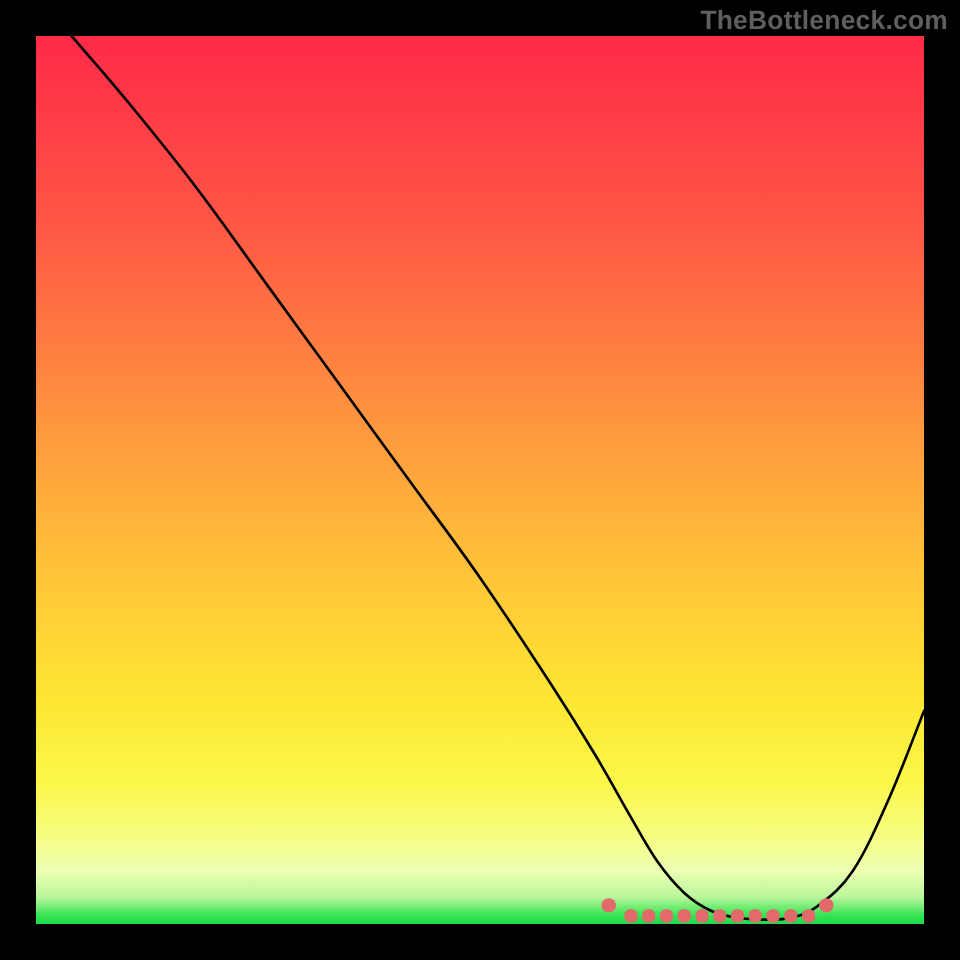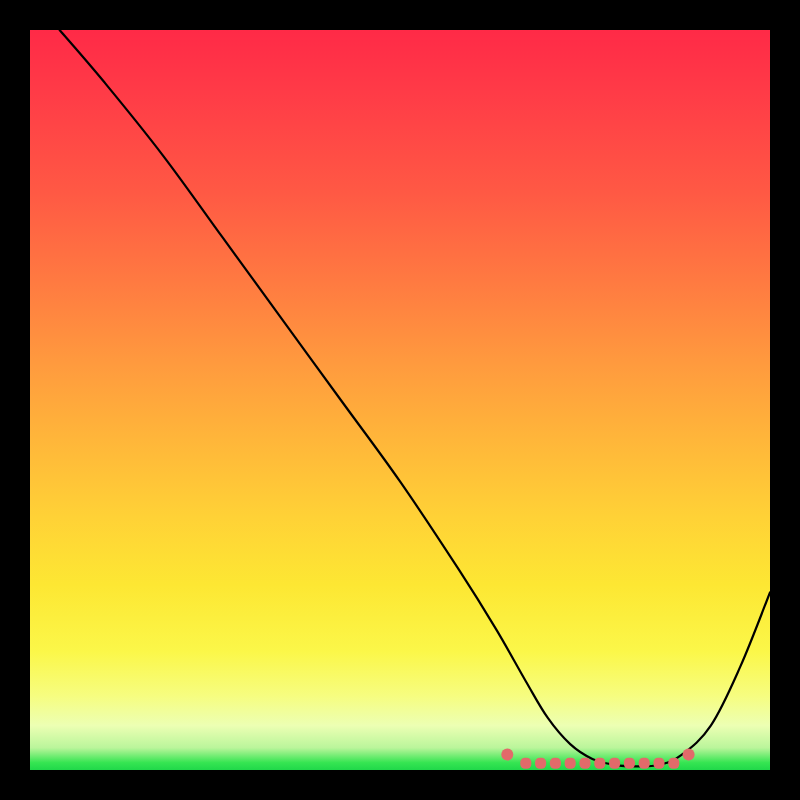--- a/index.html
+++ b/index.html
@@ -61,20 +61,21 @@
     inset: 0;
     width: 740px;
     height: 740px;
   }
 </style>
 </head>
 <body>
 
 <div class="frame">
 
+  <div class="watermark">TheBottleneck.com</div>
 
   <div class="plot">
     <div class="gradient"></div>
     <svg class="curve" viewBox="0 0 740 740" preserveAspectRatio="none">
       <path id="curve-path" fill="none" stroke="#000" stroke-width="2.2" stroke-linecap="round" stroke-linejoin="round" d="M 29.6 0.0 C 37.6 9.3, 55.4 29.2, 74.0 51.8 C 92.6 74.4, 111.9 97.8, 133.2 125.8 C 154.5 153.8, 171.1 177.9, 192.4 207.2 C 213.7 236.5, 230.3 259.3, 251.6 288.6 C 272.9 317.9, 289.5 340.7, 310.8 370.0 C 332.1 399.3, 348.7 420.8, 370.0 451.4 C 391.3 482.0, 411.9 513.6, 429.2 540.2 C 446.5 566.8, 454.2 579.4, 466.2 599.4 C 478.2 619.4, 486.5 635.2, 495.8 651.2 C 505.1 667.2, 510.0 676.9, 518.0 688.2 C 526.0 699.5, 532.2 706.8, 540.2 714.1 C 548.2 721.4, 554.4 725.2, 562.4 728.9 C 570.4 732.6, 576.6 733.5, 584.6 734.8 C 592.6 736.2, 598.8 736.3, 606.8 736.3 C 614.8 736.3, 621.0 736.8, 629.0 734.8 C 637.0 732.8, 641.9 732.3, 651.2 725.2 C 660.5 718.1, 670.1 711.6, 680.8 695.6 C 691.5 679.6, 699.7 660.4, 710.4 636.4 C 721.1 612.4, 734.7 575.7, 740.0 562.4"></path>
       <g id="markers">
           <rect x="490.3" y="727.8" width="11" height="11" rx="4.5" ry="4.5" fill="#e26a6a"></rect>
           <rect x="505.1" y="727.8" width="11" height="11" rx="4.5" ry="4.5" fill="#e26a6a"></rect>
           <rect x="519.9" y="727.8" width="11" height="11" rx="4.5" ry="4.5" fill="#e26a6a"></rect>
           <rect x="534.7" y="727.8" width="11" height="11" rx="4.5" ry="4.5" fill="#e26a6a"></rect>

